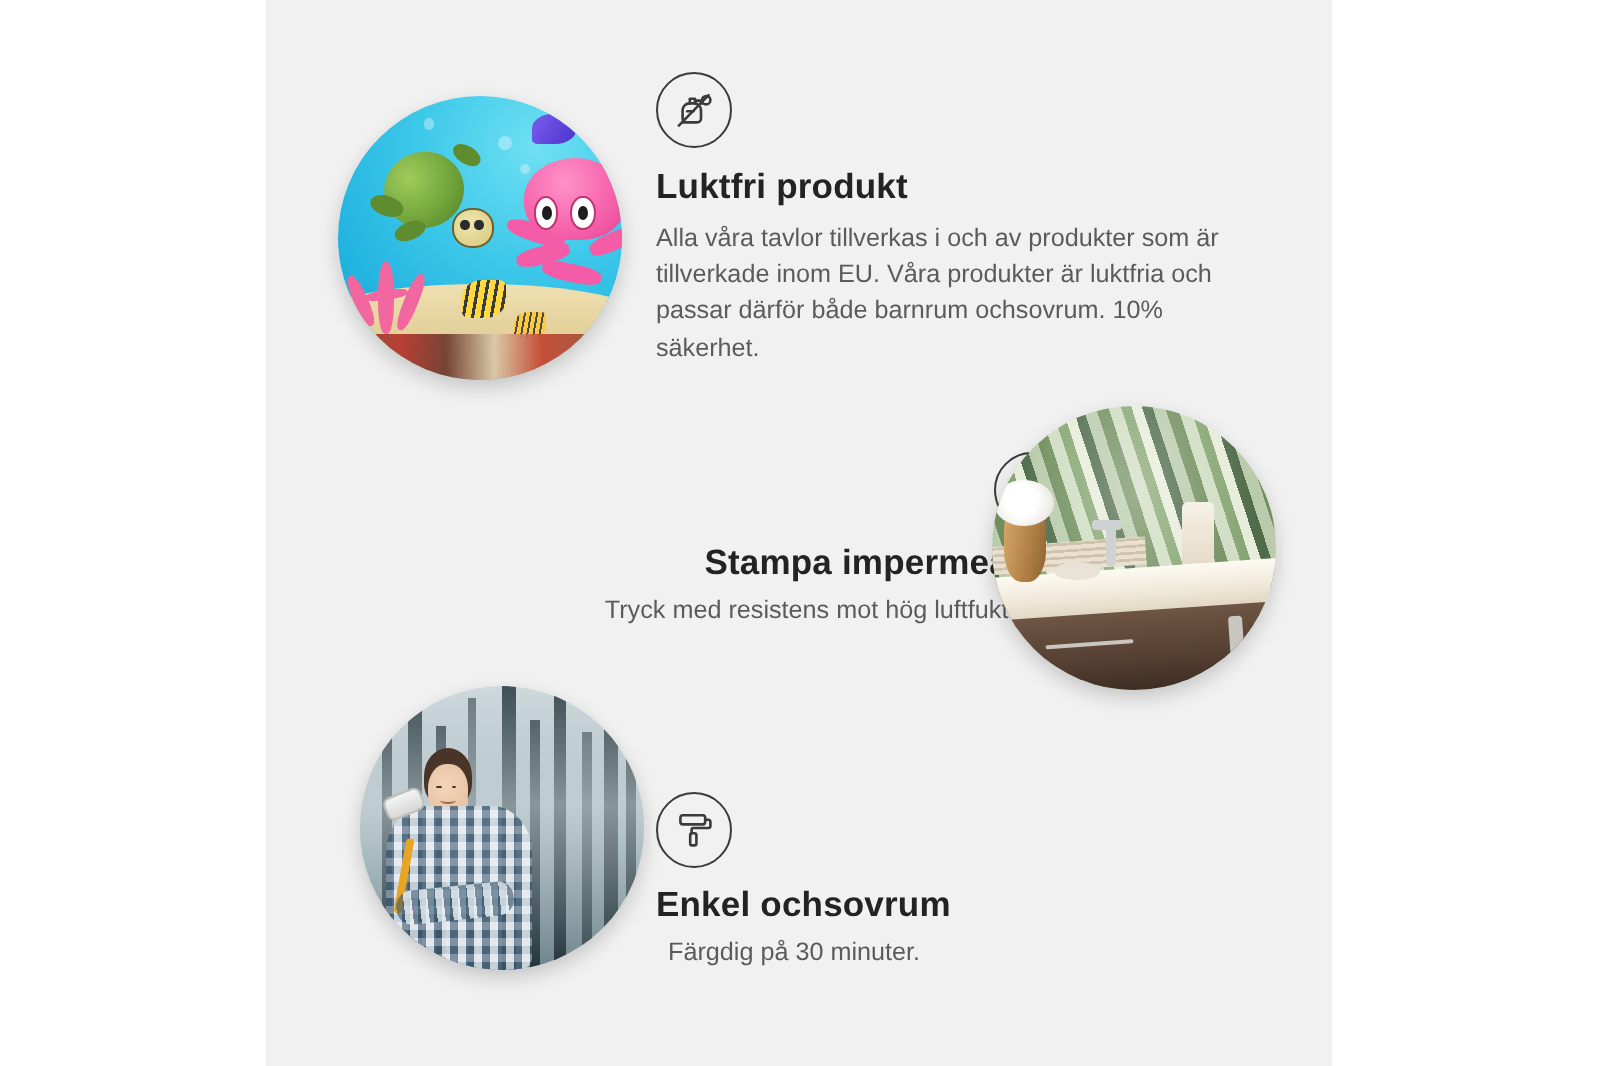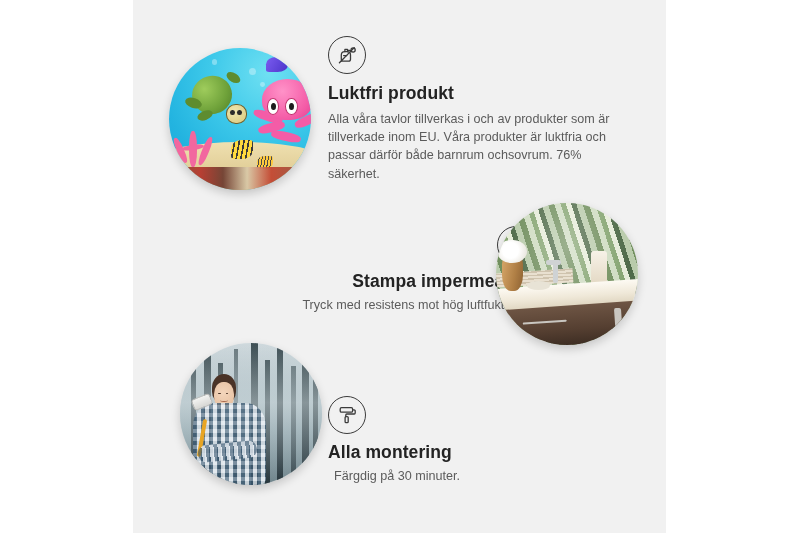--- a/index.html
+++ b/index.html
@@ -386,21 +386,21 @@
         <svg width="26" height="26" viewBox="0 0 26 26" fill="none" stroke="#3b3b3b" stroke-width="1.3" stroke-linecap="round" stroke-linejoin="round">
           <path d="M7.2 19.2h7.4a1.9 1.9 0 0 0 1.9-1.9v-4.2a3.4 3.4 0 0 0-3.4-3.4h-2.4A3.4 3.4 0 0 0 7.3 13v4.3a1.9 1.9 0 0 0 1.9 1.9z"></path>
           <path d="M10.9 9.7V7.4h2.6v2.3"></path>
           <path d="M13.5 8.3h2.1a1.5 1.5 0 0 1 1.5 1.5"></path>
           <circle cx="19.1" cy="8.1" r="2.1"></circle>
           <path d="M9.6 13.6h3.1"></path>
           <line x1="5.4" y1="20.8" x2="20.3" y2="5.6"></line>
         </svg>
       </div>
       <h2>Luktfri produkt</h2>
-      <p>Alla våra tavlor tillverkas i och av produkter som är tillverkade inom EU. Våra produkter är luktfria och passar därför både barnrum ochsovrum. 76% säkerhet.</p>
+      <p>Alla våra tavlor tillverkas i och av produkter som är tillverkade inom EU. Våra produkter är luktfria och passar därför både barnrum ochsovrum. 10% säkerhet.</p>
     </section>
 
     <section class="feature" id="feature-waterproof">
       <div class="icon-circle">
         <svg width="26" height="26" viewBox="0 0 26 26" fill="none" stroke="#3b3b3b" stroke-width="1.3" stroke-linecap="round" stroke-linejoin="round">
           <path d="M4.4 14.4a8.6 8.6 0 0 1 17.2 0z"></path>
           <path d="M4.4 14.4c1.6-2.4 3.2-2.4 4.3 0 1.1-2.4 2.8-2.4 4.3 0 1.5-2.4 3.2-2.4 4.3 0 1.1-2.4 2.7-2.4 4.3 0"></path>
           <path d="M13 14.4v5.4a1.9 1.9 0 0 1-3.8 0"></path>
           <path d="M13 5.8V4.2"></path>
         </svg>
@@ -458,18 +458,18 @@
     </div>
 
     <section class="feature" id="feature-assembly">
       <div class="icon-circle">
         <svg width="26" height="26" viewBox="0 0 26 26" fill="none" stroke="#3b3b3b" stroke-width="1.3" stroke-linecap="round" stroke-linejoin="round">
           <rect x="6.2" y="5.6" width="12.4" height="4.6" rx="1.3"></rect>
           <path d="M18.6 7.9h1.6a1 1 0 0 1 1 1v2.1a1 1 0 0 1-1 1h-7.4a1 1 0 0 0-1 1v1.6"></path>
           <rect x="11.1" y="14.6" width="3.1" height="6.1" rx="1"></rect>
         </svg>
       </div>
-      <h2>Alla montering</h2>
+      <h2>Enkel ochsovrum</h2>
       <p>Färgdig på 30 minuter.</p>
     </section>
 
   </div>
 </div>
 
 </body></html>

